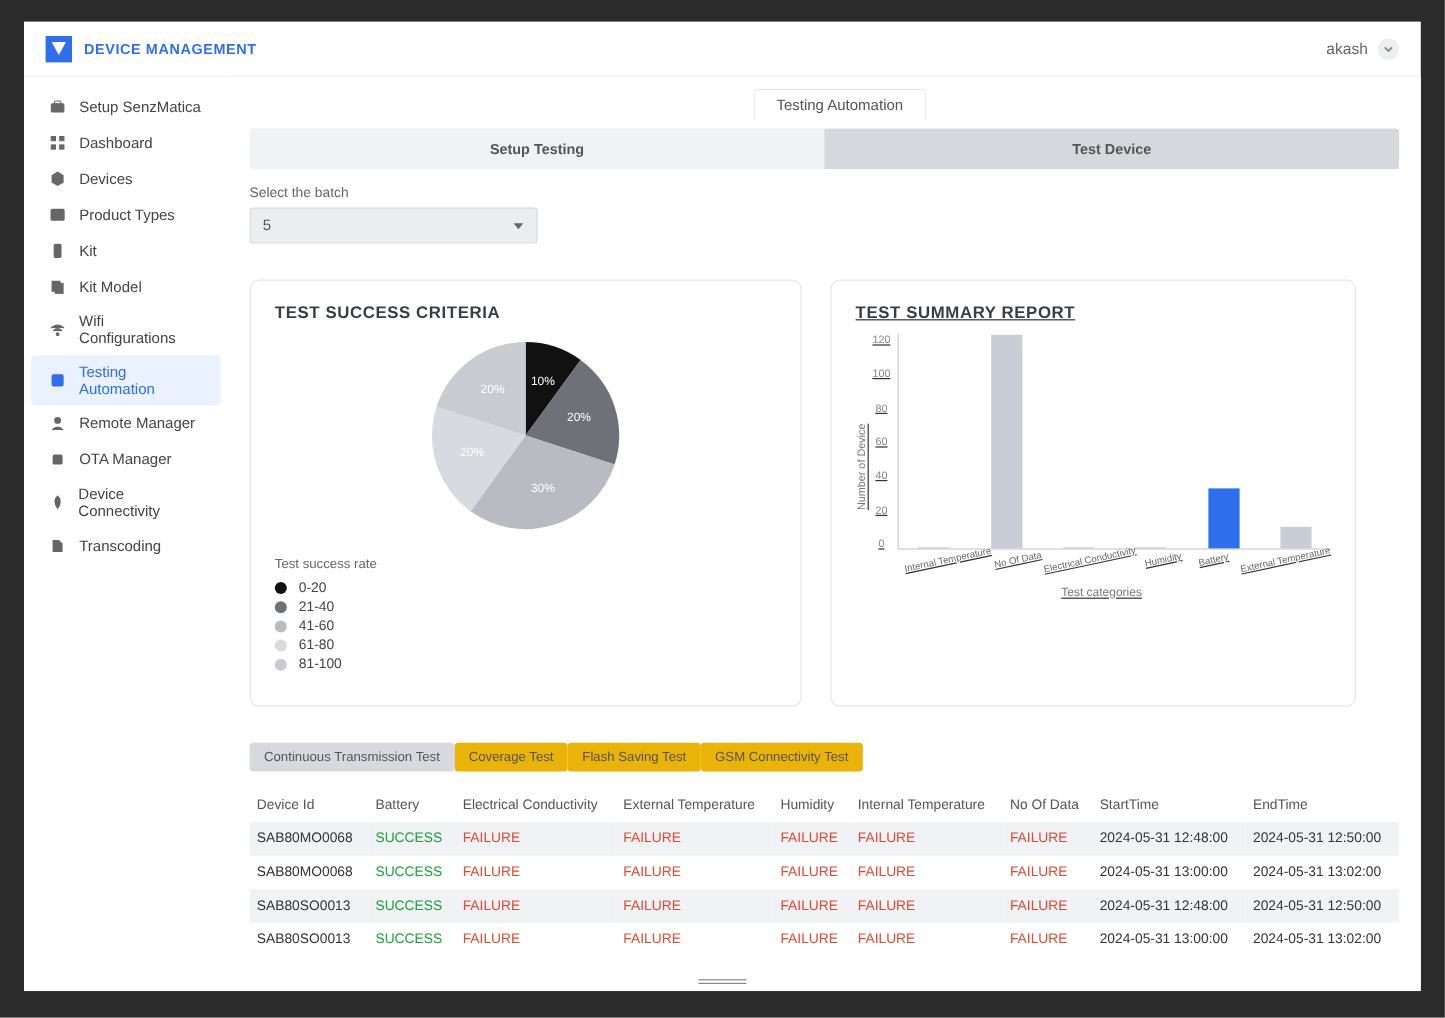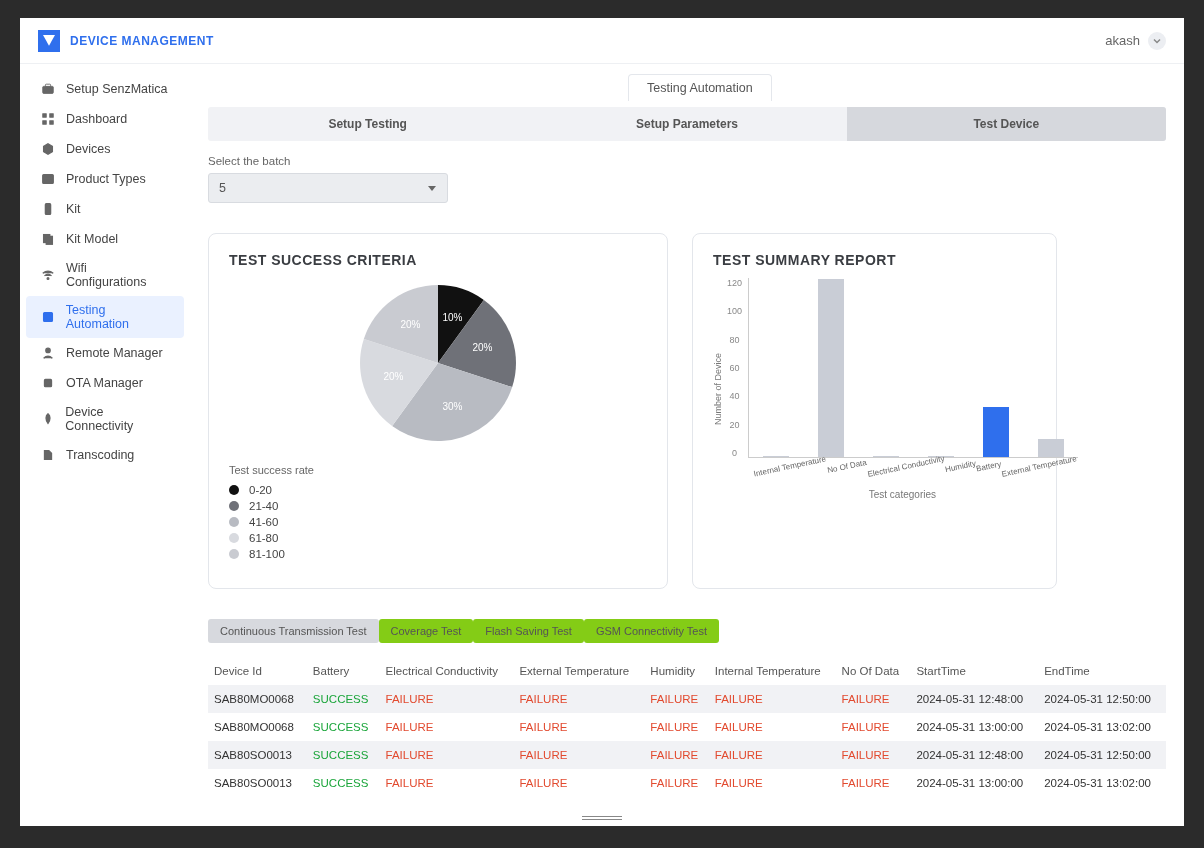--- a/index.html
+++ b/index.html
@@ -74,39 +74,39 @@
     font-size:12.5px; color:#555; border-radius:3px; cursor:pointer;
   }
 
   .cards { display:flex; gap:24px; margin-top:30px; }
   .card {
     border:1px solid #e3e6eb; border-radius:8px; padding:18px 20px 24px 20px;
     background:#fff;
   }
   .card-title { font-weight:700; letter-spacing:.5px; font-size:14px; color:#3a3d42; margin-bottom:10px;}
   .card.pie { width:460px; }
-  .card.bar { width:365px; }
+  .card.bar { width:438px;text-decoration:underline; }
 
   .pie-wrap { display:flex; justify-content:center; margin: 8px 0 16px 0; }
   .legend-title { font-size:11px; color:#666; margin: 6px 0 8px 0; }
   .legend-item { display:flex; align-items:center; gap:10px; font-size:11.5px; color:#444; margin:4px 0;}
   .dot { width:10px;height:10px;border-radius:50%; }
 
   .bars-area { display:flex; height:180px; }
   .yaxis { display:flex; flex-direction:column; justify-content:space-between; align-items:center; padding-right:6px; font-size:9px; color:#888; }
   .plot { flex:1; position:relative; border-left:1px solid #ccc; border-bottom:1px solid #ccc; display:flex; align-items:flex-end; gap:18px; padding:0 8px; }
   .barcol { flex:1; display:flex; flex-direction:column; align-items:center; }
   .barrect { width:26px; background:#c9cdd6; }
   .barlabel { font-size:8px; color:#666; text-align:center; margin-top:4px; transform:rotate(-12deg); white-space:nowrap;}
   .yaxis-label { writing-mode: vertical-rl; transform: rotate(180deg); font-size:9px; color:#777; margin-right:4px; align-self:center;}
   .xaxis-title { text-align:center; font-size:10px; color:#777; margin-top:18px;}
 
   .chips { display:flex; margin-top:30px; }
   .chip {
-    background:#84cc16; color:#555; font-size:11px; padding:6px 12px; border-radius:3px; cursor:pointer;
+    background:#eab308; color:#555; font-size:11px; padding:6px 12px; border-radius:3px; cursor:pointer;
   }
   .chip.active { background:#d7d9de; }
 
   table.results { width:100%; border-collapse:collapse; margin-top:14px; font-size:11.5px; }
   table.results th { text-align:left; font-weight:500; color:#555; padding:8px 6px; }
   table.results td { padding:8px 6px; }
   table.results tbody tr:nth-child(odd) { background:#f1f2f5; }
   .success { color:#1aa53a; }
   .failure { color:#e24a2f; }
 
@@ -250,21 +250,20 @@
           <span>Transcoding</span>
         </div>
       </div>
 
     <div class="main">
 
       <div class="page-tab">Testing Automation</div>
 
       <div class="subtabbar" id="subtabbar">
           <div class="subtab">Setup Testing</div>
-          <div class="subtab">Setup Parameters</div>
           <div class="subtab active">Test Device</div>
         </div>
 
       <div class="batch-block">
         <div class="batch-label">Select the batch</div>
         <div class="batch-select">
           <span>5</span>
           <svg width="10" height="10" viewBox="0 0 10 10" fill="#666">
               <polygon points="1,3 9,3 5,8"></polygon>
             </svg>

